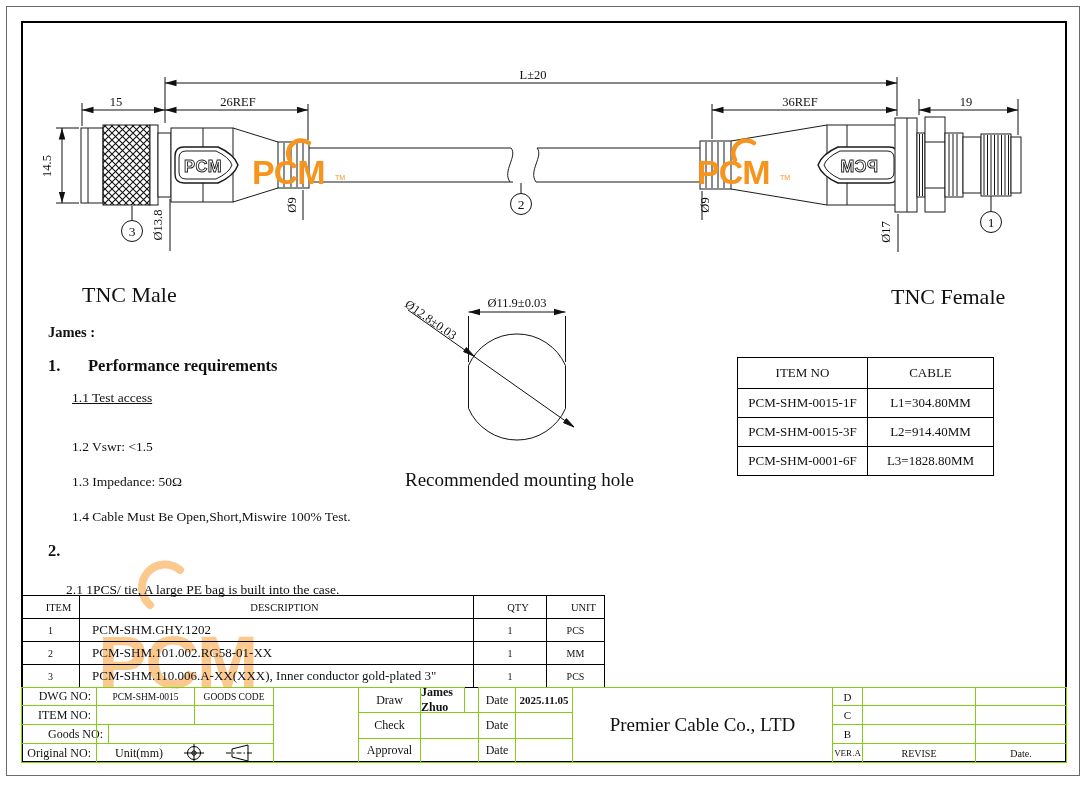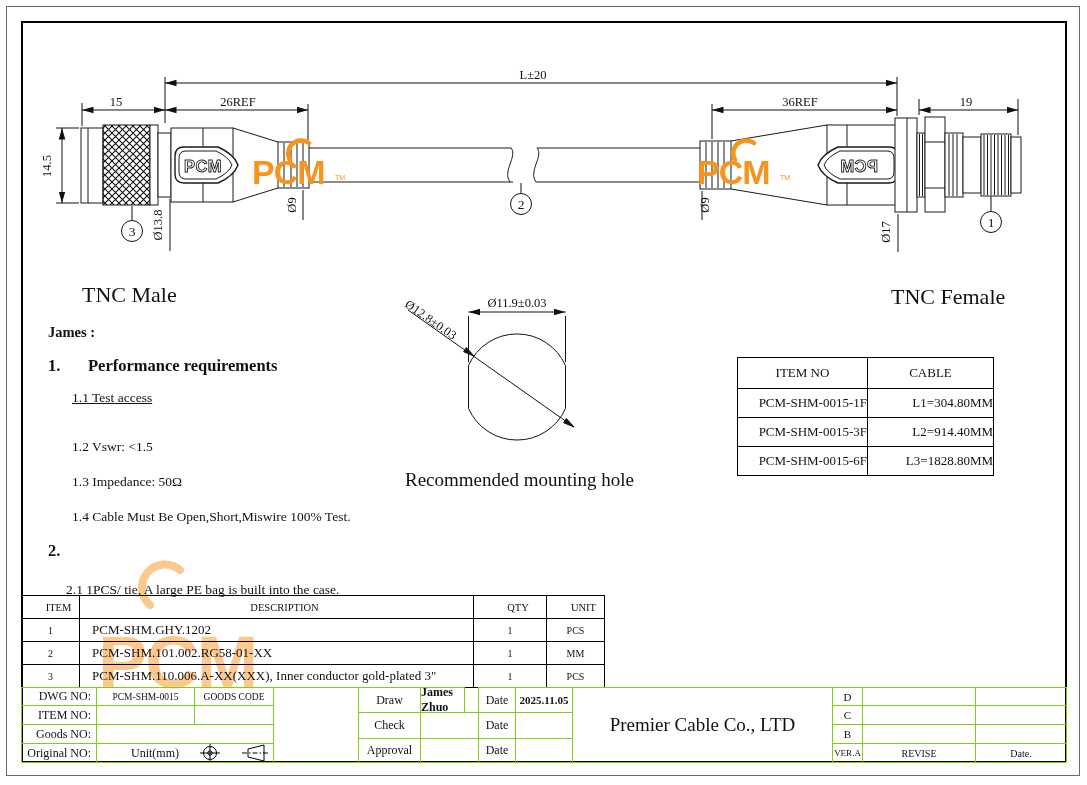--- a/index.html
+++ b/index.html
@@ -11,21 +11,21 @@
   #draw-svg{position:absolute;left:0;top:0;width:1087px;height:785px;pointer-events:none;}
   .t{position:absolute;white-space:nowrap;color:#111;margin-top:12px;}
   .b{font-weight:bold;}
   
   table{border-collapse:collapse;position:absolute;background:transparent;}
   td,th{border:1px solid #000;padding:0;font-weight:normal;color:#111;
         font-family:"Liberation Serif",serif;text-align:center;vertical-align:middle;}
   #cable-table{left:737px;top:357px;}
   #cable-table td{font-size:13px;}
   #cable-table .c1{width:129px;} #cable-table .c2{width:125px;}
-  #cable-table .hrow td{height:30px;} #cable-table .drow td{height:28px;text-align:right;}
+  #cable-table .hrow td{height:30px;} #cable-table .drow td{height:28px;}
   #bom-table{left:21px;top:595px;}
   #bom-table td{height:22px;font-size:10px;}
   #bom-table .item{width:41px;} #bom-table .desc{width:377px;text-align:left;padding-left:12px;font-size:13px;}
   #bom-table .qty{width:56px;} #bom-table .unit{width:41px;}
   #bom-table .hd{font-size:10.5px;text-align:center;padding-left:16px;}
   
   #title-block{position:absolute;left:21px;top:687px;width:1046px;height:76px;}
   .cell{position:absolute;box-sizing:border-box;border:1px solid #84cc16;display:flex;
         align-items:center;justify-content:center;font-size:12px;overflow:hidden;
         font-family:"Liberation Serif",serif;background:transparent;}
@@ -230,21 +230,21 @@
     </tr>
     <tr class="drow">
       <td>PCM-SHM-0015-1F</td>
       <td>L1=304.80MM</td>
     </tr>
     <tr class="drow">
       <td>PCM-SHM-0015-3F</td>
       <td>L2=914.40MM</td>
     </tr>
     <tr class="drow">
-      <td>PCM-SHM-0015-6F</td>
+      <td>PCM-SHM-0001-6F</td>
       <td>L3=1828.80MM</td>
     </tr>
   </tbody>
     </table>
 
   <table id="bom-table">
     <tbody>
         <tr>
       <td class="item hd">ITEM</td>
       <td class="desc hd">DESCRIPTION</td>
@@ -269,29 +269,29 @@
       <td class="qty">1</td>
       <td class="unit">PCS</td>
     </tr>
   </tbody>
     </table>
 
   <div id="title-block">
 
     <div class="cell right" style="left:0;top:0;width:76px;height:19px;">DWG NO:</div>
     <div class="cell right" style="left:0;top:18px;width:76px;height:20px;">ITEM NO:</div>
-    <div class="cell right" style="left:0;top:37px;width:76px;height:20px;">Goods NO:</div>
+    <div class="cell right" style="left:0;top:37px;width:88px;height:20px;">Goods NO:</div>
     <div class="cell right" style="left:0;top:56px;width:76px;height:20px;font-size:12px;">Original NO:</div>
 
     <div class="cell" style="left:75px;top:0;width:99px;height:19px;font-size:9.5px;">PCM-SHM-0015</div>
     <div class="cell" style="left:173px;top:0;width:80px;height:19px;font-size:9.5px;">GOODS CODE</div>
     <div class="cell" style="left:75px;top:18px;width:99px;height:20px;"></div>
     <div class="cell" style="left:173px;top:18px;width:80px;height:20px;"></div>
     <div class="cell" style="left:75px;top:37px;width:178px;height:20px;"></div>
-    <div class="cell" style="left:75px;top:56px;width:178px;height:20px;justify-content:flex-end;gap:20px;padding-right:2px;">
+    <div class="cell" style="left:75px;top:56px;width:178px;height:20px;justify-content:flex-end;gap:20px;padding-right:18px;">
       <span style="font-size:12px;">Unit(mm)</span>
       <svg class="sym" width="22" height="20" viewBox="0 0 22 20">
         <circle cx="11" cy="10" r="6.5"></circle>
           <circle cx="11" cy="10" r="2.2"></circle>
         <line x1="1" y1="10" x2="21" y2="10"></line>
           <line x1="11" y1="1" x2="11" y2="19"></line>
       </svg>
       <svg class="sym" width="30" height="18" viewBox="0 0 30 18">
         <path d="M7,5 L23,1 L23,17 L7,13 Z"></path>
         <line x1="1" y1="9" x2="29" y2="9" stroke-dasharray="5,2,1.5,2"></line>

